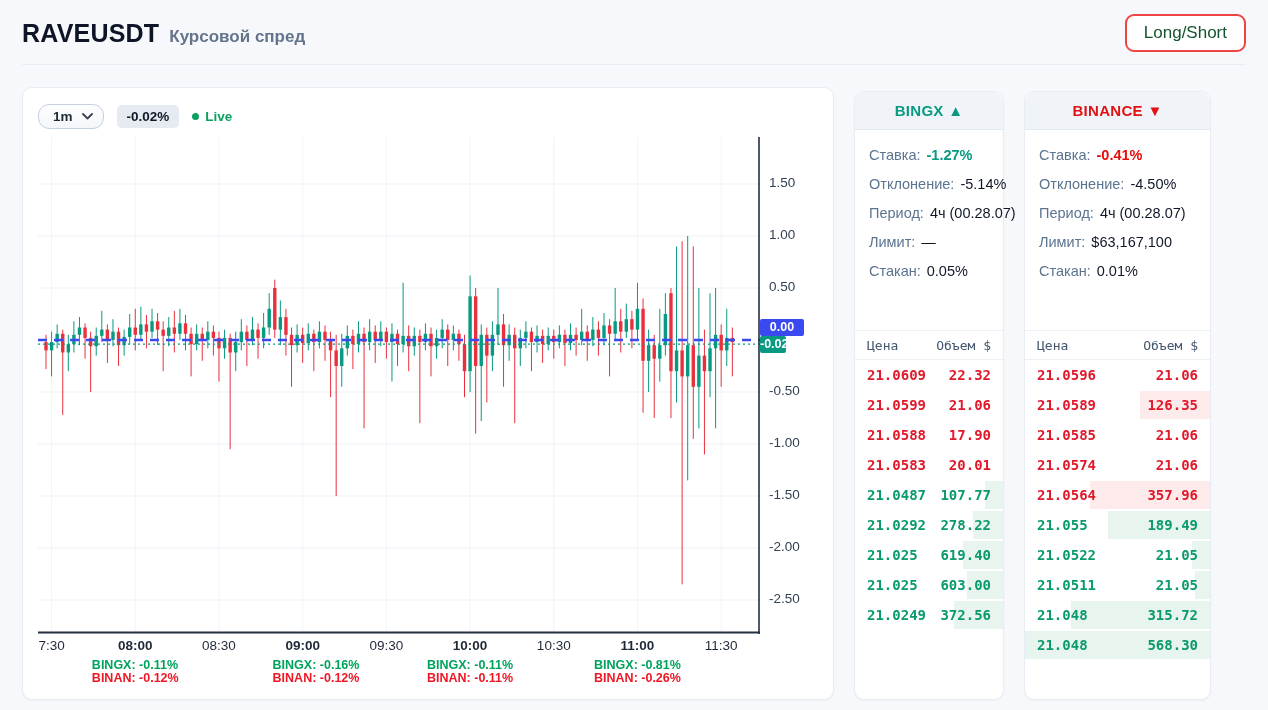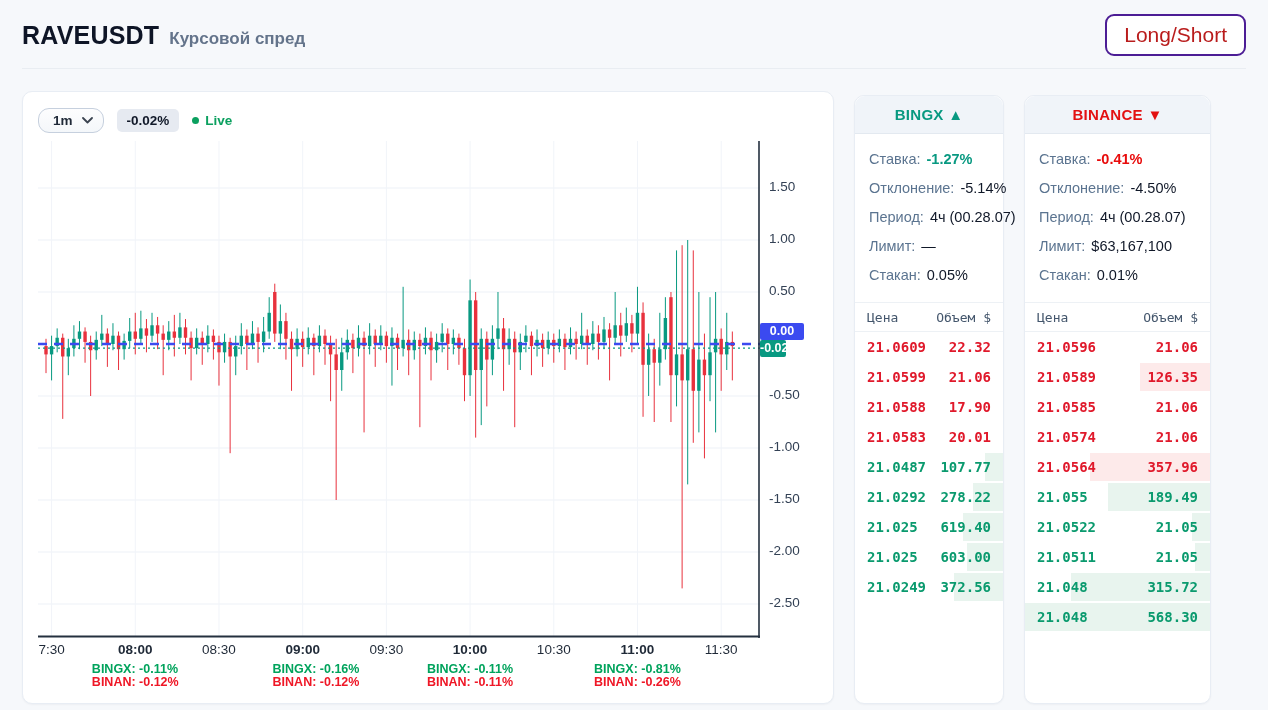--- a/index.html
+++ b/index.html
@@ -4,21 +4,21 @@
 <style>
   * { margin:0; padding:0; box-sizing:border-box; }
   html,body { width:1268px; height:710px; background:#f6f8fb; font-family:"Liberation Sans", sans-serif; color:#0f172a; }
   .page { width:1268px; height:710px; padding:0 22px; overflow:hidden; }
 
   
   .hdr { display:flex; align-items:center; justify-content:space-between; padding:14px 0 12px; border-bottom:1px solid #e9edf2; }
   .hdr-titles { display:flex; align-items:baseline; gap:10px; }
   .hdr-symbol { font-size:25px; font-weight:800; letter-spacing:.2px; color:#0e1526; }
   .hdr-sub { font-size:17px; font-weight:700; color:#64748b; }
-  .ls-btn { background:#fff; border:2px solid #4c1d95; border-radius:9px; padding:7px 17px; font-size:21px; color:#b91c1c; font-family:"Liberation Sans",sans-serif; cursor:pointer; }
+  .ls-btn { background:#fff; border:2px solid #ef4444; border-radius:9px; padding:7px 17px; font-size:17px; color:#14532d; font-family:"Liberation Sans",sans-serif; cursor:pointer; }
 
   
   .main { display:flex; gap:20px; margin-top:22px; align-items:flex-start; }
   .card { background:#fff; border:1px solid #e8edf4; border-radius:10px; box-shadow:0 1px 2px rgba(16,24,40,.04); }
 
   
   .chart-card { width:812px; height:613px; padding:16px 15px 10px; }
   .controls { display:flex; align-items:center; gap:13px; margin-bottom:7px; }
   .tf-select { display:flex; align-items:center; gap:9px; border:1px solid #c6d0de; border-radius:11px; background:linear-gradient(#fdfdfe,#f4f7fa); padding:4px 10px 4px 14px; font-size:13.5px; font-weight:700; color:#1f2937; cursor:pointer; }
   .chg-badge { background:#e6eaf1; border-radius:5px; padding:4px 10px; font-size:13.5px; font-weight:700; color:#101828; }
@@ -45,21 +45,21 @@
   .ex-card.up .ex-head { color:#089981; }
   .ex-card.down .ex-head { color:#e31112; }
   .ex-stats { padding:17px 14px 6px; }
   .stat-row { display:flex; gap:6px; align-items:baseline; margin-bottom:13px; font-size:14.5px; }
   .stat-label { color:#5b7490; }
   .stat-value { color:#101828; font-weight:500; white-space:nowrap; }
   .ex-card.up .stat-row:first-child .stat-value { color:#089981; font-weight:800; }
   .ex-card.down .stat-row:first-child .stat-value { color:#e80b0b; font-weight:800; }
 
   .ob { font-family:"DejaVu Sans Mono", monospace; }
-  .ob-head { display:flex; justify-content:space-between; padding:7px 12px 6px; border-top:1px solid #edf1f5; border-bottom:1px solid #edf1f5; font-size:13px; color:#44566c; }
+  .ob-head { display:flex; justify-content:space-between; padding:7px 12px 6px; border-top:1px solid #edf1f5; border-bottom:1px solid #edf1f5; font-size:13px; color:#44566c;margin-top:32px; }
   .ob-row { position:relative; height:30px; display:flex; justify-content:space-between; align-items:center; padding:0 12px; font-size:14px; font-weight:700; }
   .ob-row .depth { position:absolute; right:0; top:1px; bottom:1px; }
   .ob-row.ask { color:#e0192b; }
   .ob-row.bid { color:#0a9a6e; }
   .ob-row.ask .depth { background:#fdeaea; }
   .ob-row.bid .depth { background:#e8f4ee; }
   .ob-row span { position:relative; }
 </style>
 </head>
 <body>

